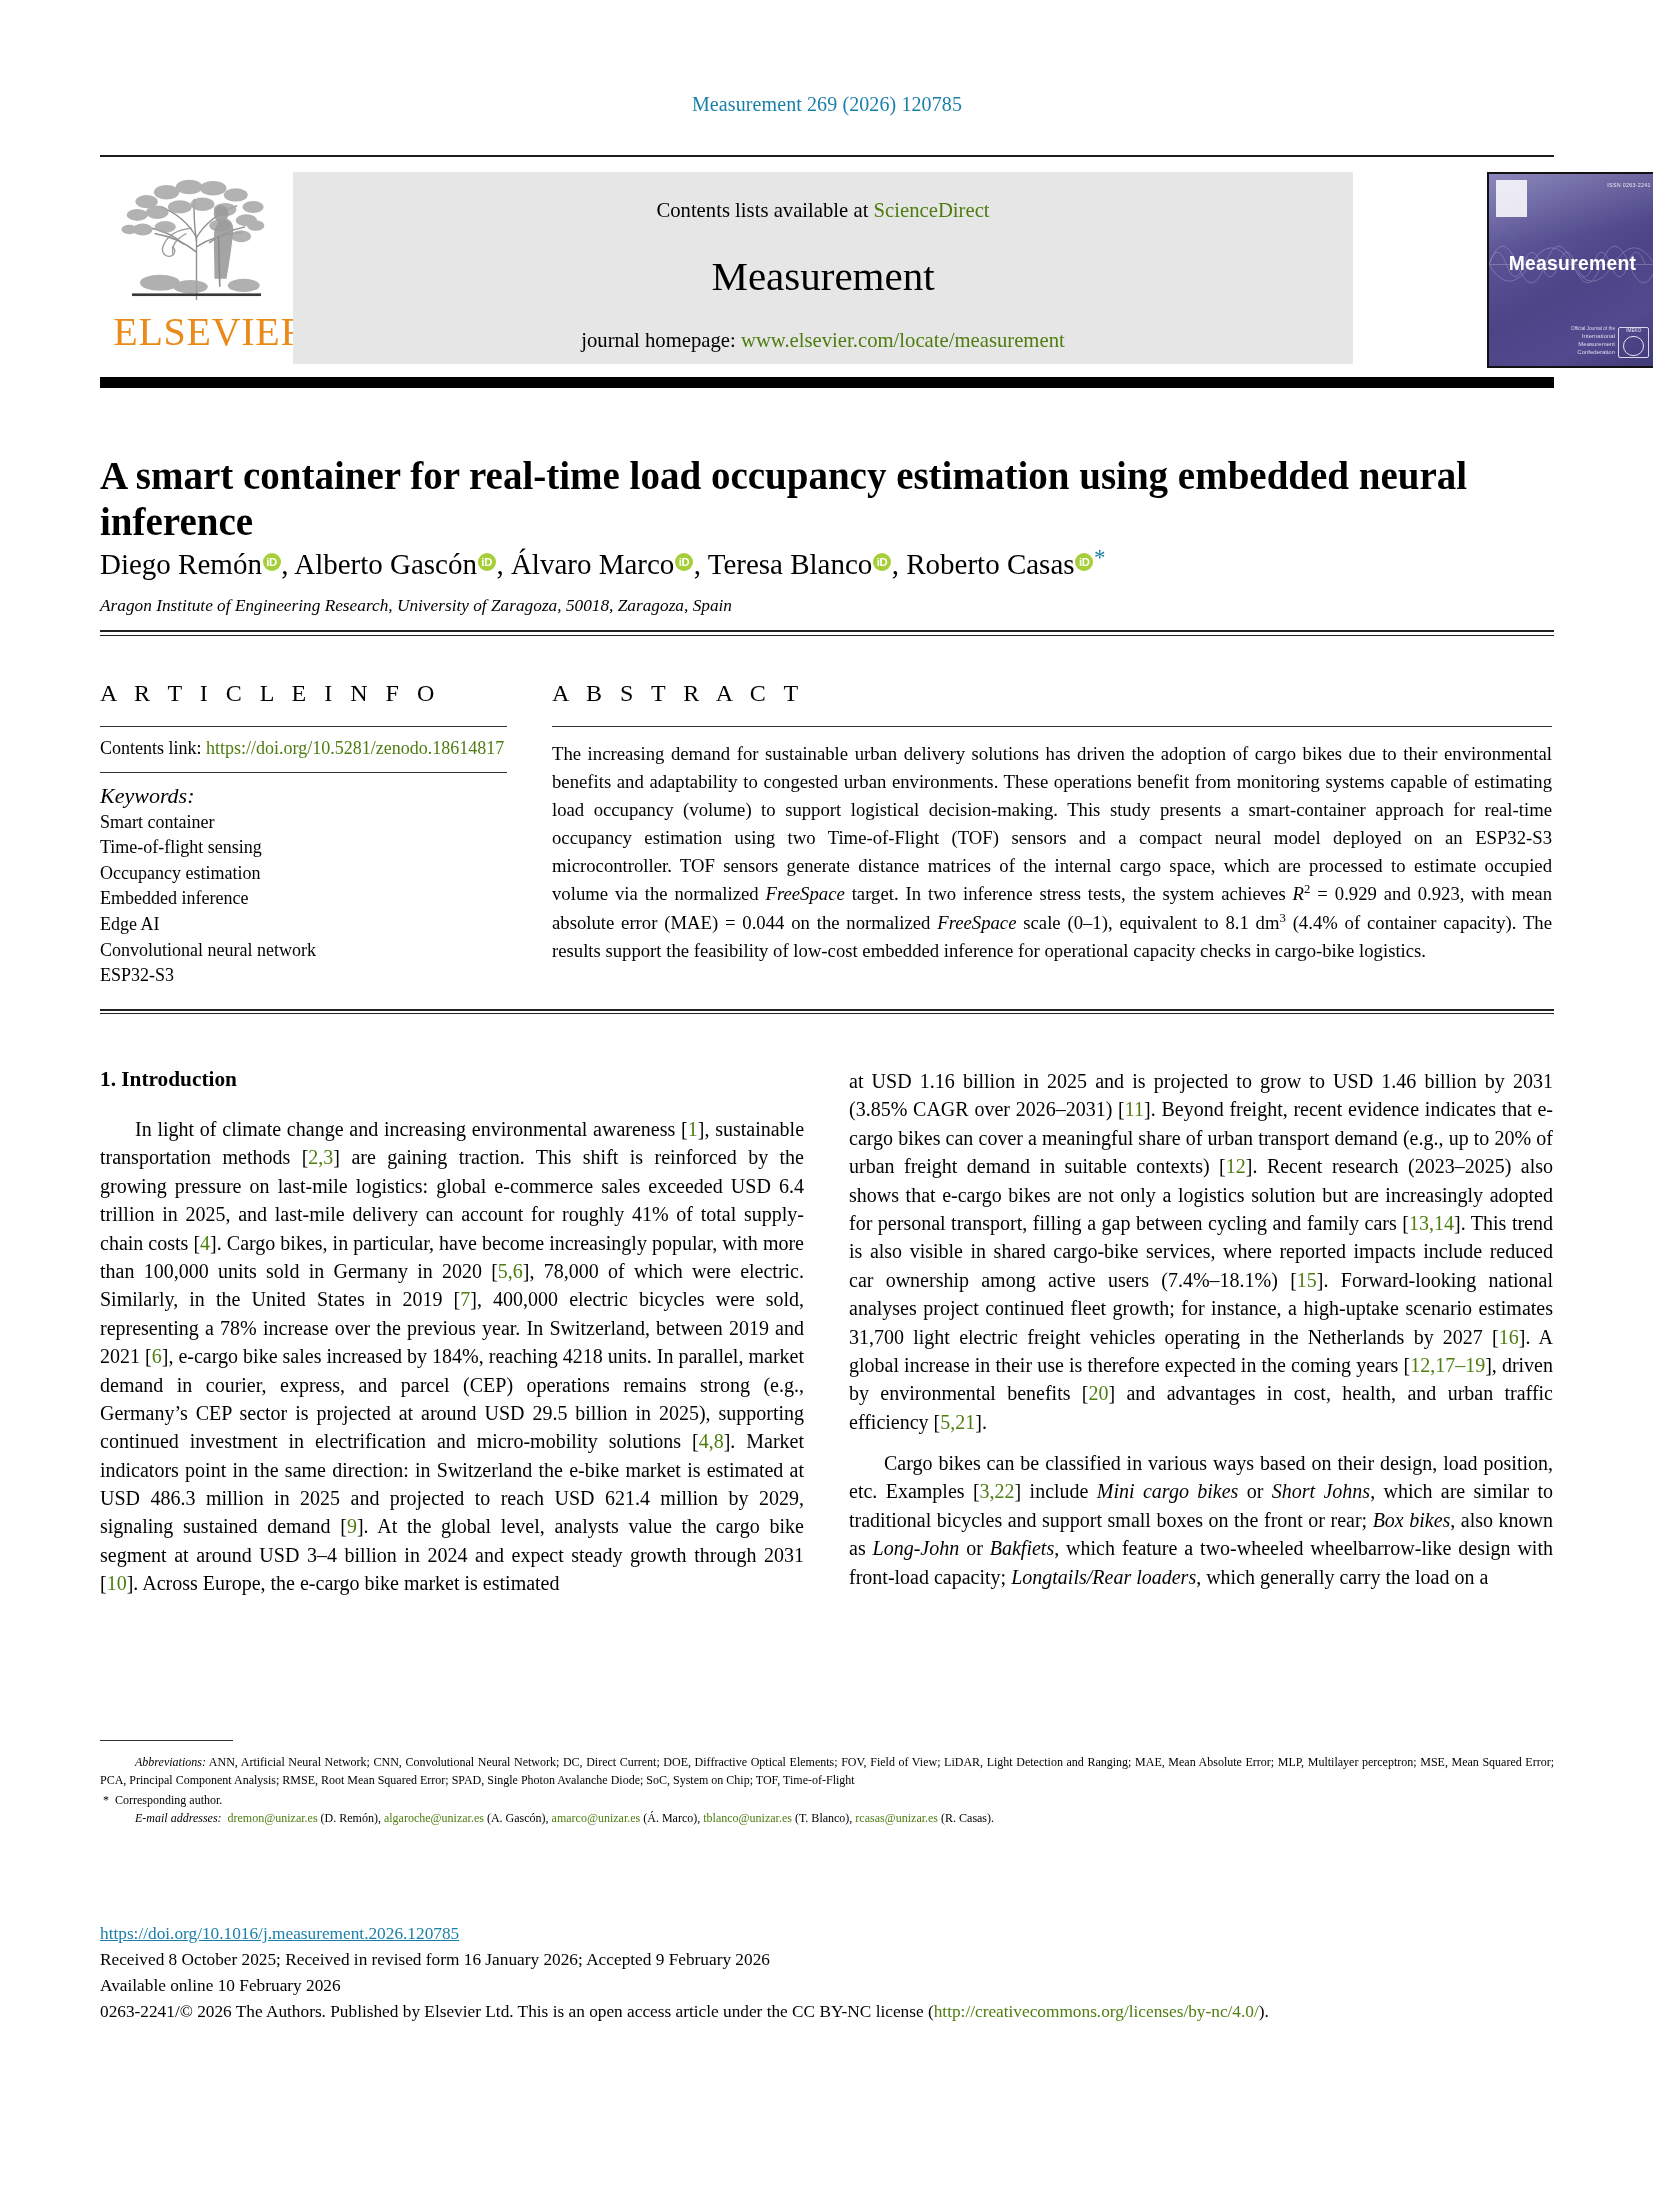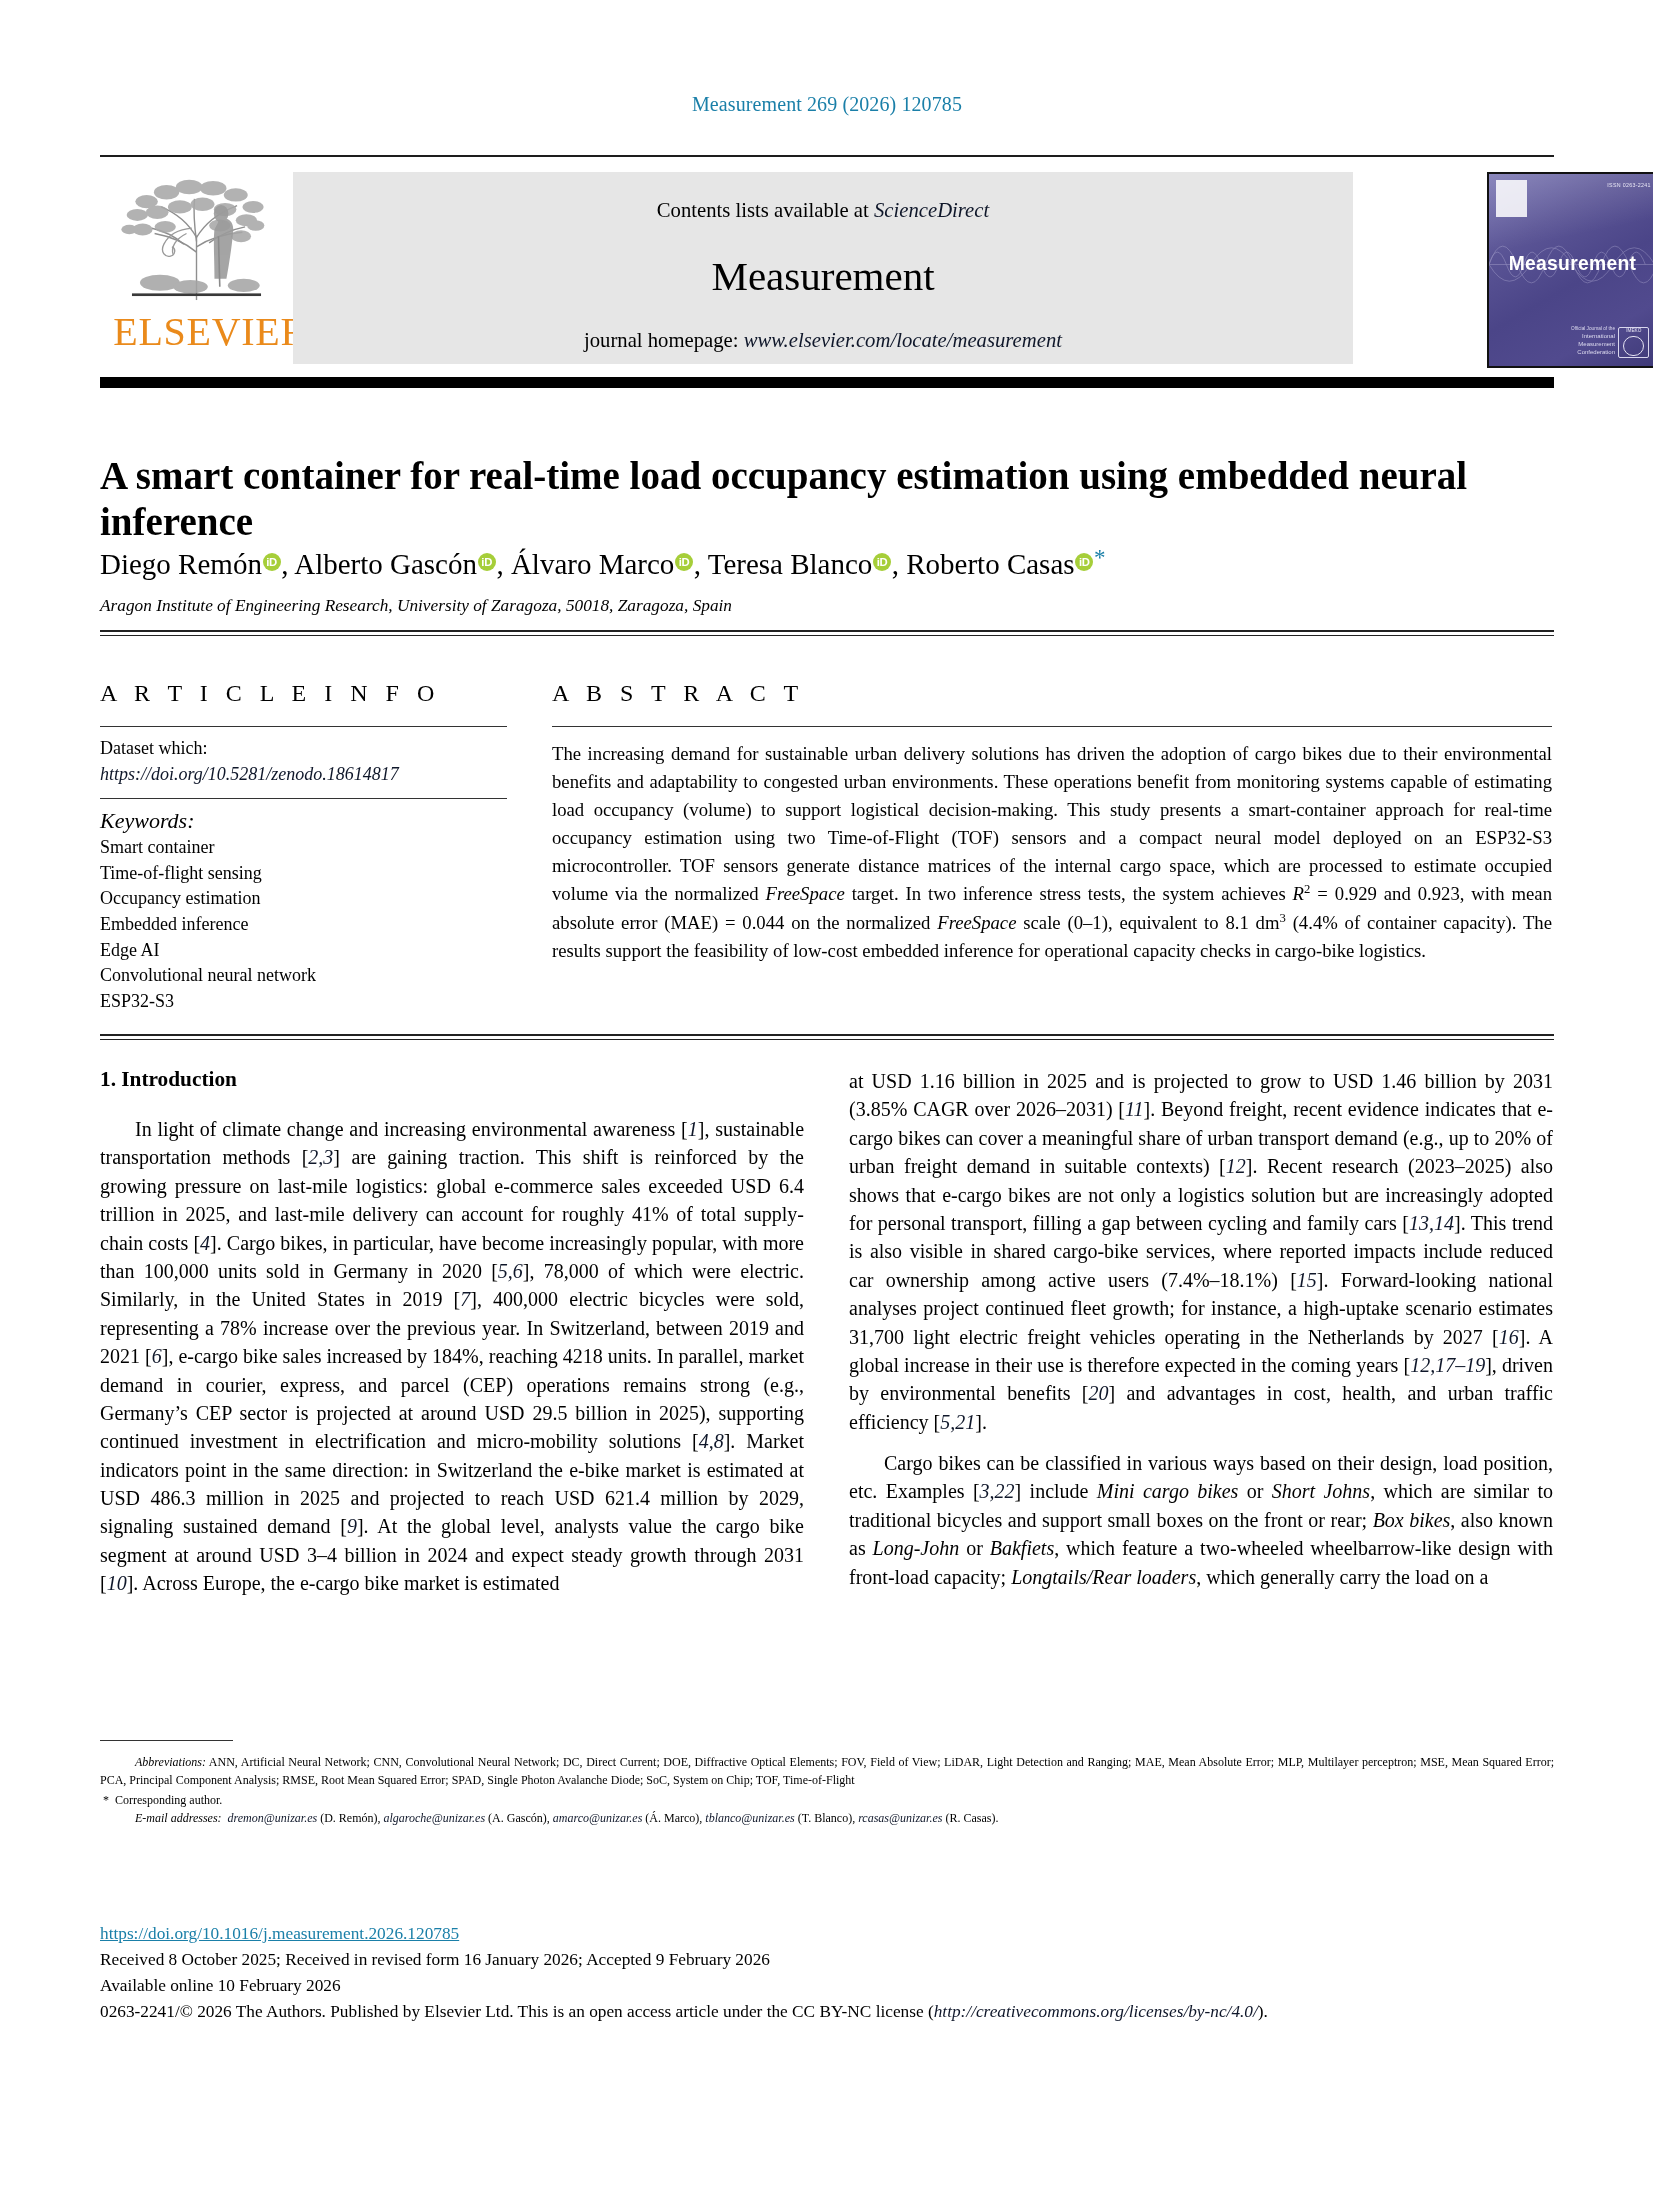--- a/index.html
+++ b/index.html
@@ -5,21 +5,21 @@
   html, body { margin:0; padding:0; }
   body {
     width: 1654px;
     height: 2205px;
     background: #ffffff;
     font-family: "Liberation Serif", "DejaVu Serif", serif;
     color: #000000;
     position: relative;
     overflow: hidden;
   }
-  a, .link { color: #0f172a; text-decoration: none; font-style: italic; }
+  a, .link { color: #4d7c0f; text-decoration: none; }
 
   .page { position:absolute; left:0; top:0; width:1654px; height:1760px;padding-left:46px; }
 
   
   .runhead {
     position:absolute; left:0; top:93px; width:1654px;
     text-align:center; font-size:20px; color:#1a7fa8;
     letter-spacing:0.1px;
   }
 
@@ -252,21 +252,21 @@
     <p class="affil">Aragon Institute of Engineering Research, University of Zaragoza, 50018, Zaragoza, Spain</p>
     <div class="rule-double"></div>
   </div>
 
   <div class="infoabs">
     <div class="iacols">
       <div class="col-info">
         <div class="sec-head">A R T I C L E   I N F O</div>
         <div class="hr-thin"></div>
         <p class="dataset">
-          <span>Dataset which: </span><span class="link">https://doi.org/10.5281/zenodo.18614817</span>
+          <span>Contents link: </span><span class="link">https://doi.org/10.5281/zenodo.18614817</span>
         </p>
         <div class="hr-thin"></div>
         <p class="kw-label">Keywords:</p>
         <div class="kw">Smart container</div>
         <div class="kw">Time-of-flight sensing</div>
         <div class="kw">Occupancy estimation</div>
         <div class="kw">Embedded inference</div>
         <div class="kw">Edge AI</div>
         <div class="kw">Convolutional neural network</div>
         <div class="kw">ESP32-S3</div>

